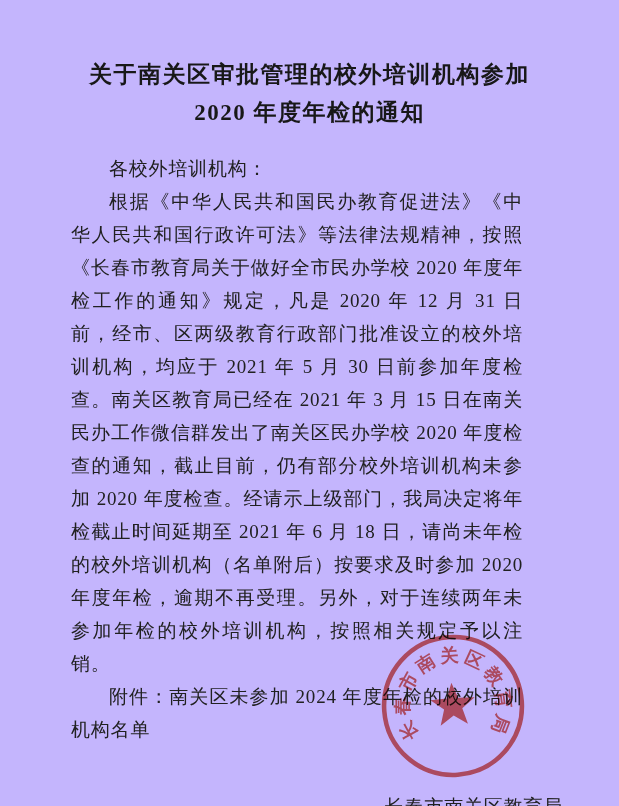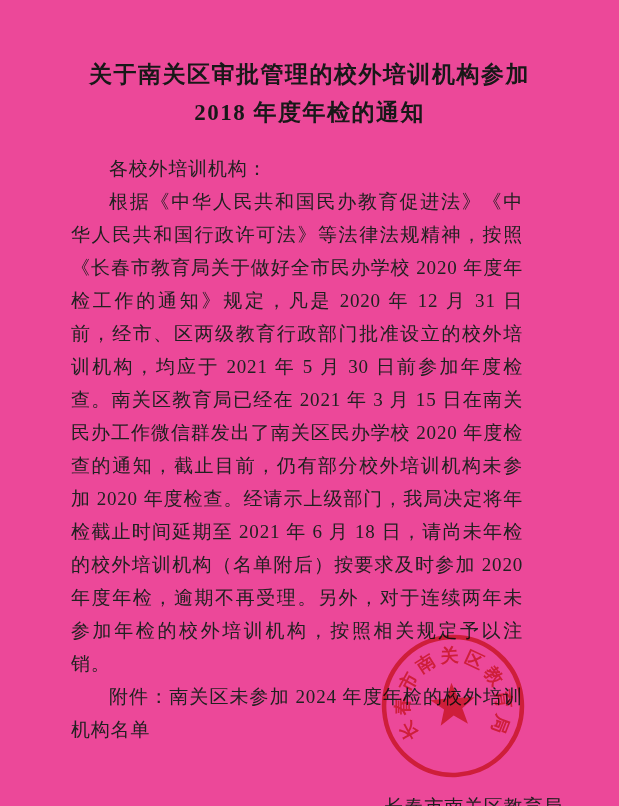--- a/index.html
+++ b/index.html
@@ -5,21 +5,21 @@
   html, body {
     margin: 0;
     padding: 0;
     background: #e8e8e8;
   }
   .page {
     position: relative;
     width: 619px;
     height: 806px;
     margin: 0 auto;
-    background: #ec4899;
+    background: #c4b5fd;
     overflow: hidden;
     color: #222;
     font-family: "Liberation Serif", "DejaVu Serif", serif;
   }
   .doc-title {
     margin-top: 56px;
     text-align: center;
     font-weight: bold;
     font-size: 23px;
     line-height: 38px;
@@ -72,21 +72,21 @@
     font-family: "Liberation Serif", "DejaVu Serif", serif;
   }
 </style>
 </head>
 <body>
 
 <div class="page">
 
   <div class="doc-title">
     <div>关于南关区审批管理的校外培训机构参加</div>
-    <div>2018 年度年检的通知</div>
+    <div>2020 年度年检的通知</div>
   </div>
 
   <div class="doc-body">
     <p class="para salutation">各校外培训机构：</p>
     <p class="para">根据《中华人民共和国民办教育促进法》《中华人民共和国行政许可法》等法律法规精神，按照《长春市教育局关于做好全市民办学校 2020 年度年检工作的通知》规定，凡是 2020 年 12 月 31 日前，经市、区两级教育行政部门批准设立的校外培训机构，均应于 2021 年 5 月 30 日前参加年度检查。南关区教育局已经在 2021 年 3 月 15 日在南关民办工作微信群发出了南关区民办学校 2020 年度检查的通知，截止目前，仍有部分校外培训机构未参加 2020 年度检查。经请示上级部门，我局决定将年检截止时间延期至 2021 年 6 月 18 日，请尚未年检的校外培训机构（名单附后）按要求及时参加 2020 年度年检，逾期不再受理。另外，对于连续两年未参加年检的校外培训机构，按照相关规定予以注销。</p>
     <p class="para">附件：南关区未参加 2024 年度年检的校外培训机构名单</p>
   </div>
 
   <div class="signature-block">
     <div class="signature-agency">长春市南关区教育局</div>

